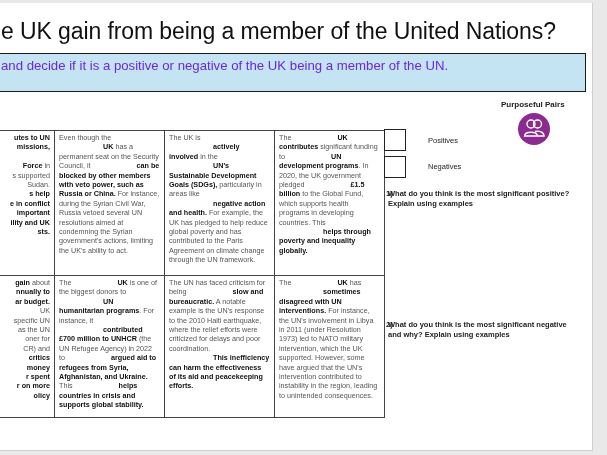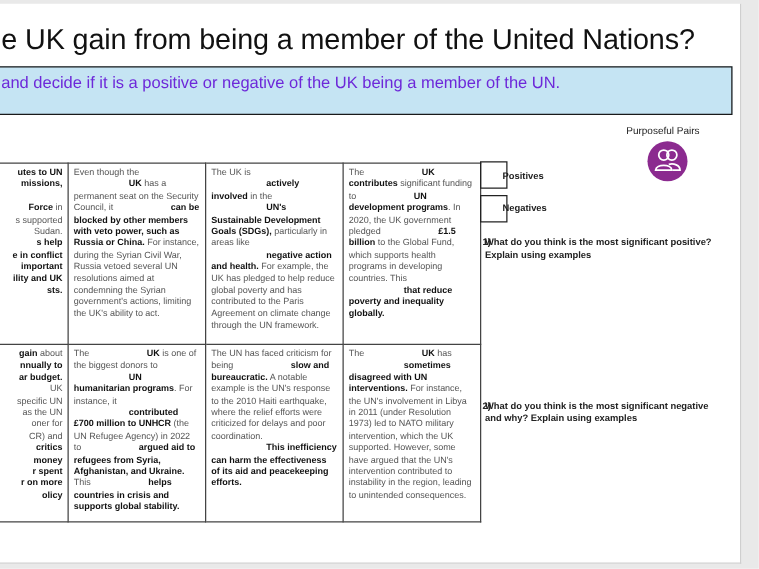--- a/index.html
+++ b/index.html
@@ -26,48 +26,48 @@
       position:absolute; left:-110px; top:130px; border-collapse:collapse;
     }
     .grid td {
       border:1px solid #444; vertical-align:top; padding:2px 4px;
       font-size:7.2px; line-height:9.4px; color:#555; width:101px;
     }
     .grid td b { color:#111;margin-left:44px; }
     .grid tr.r1 td { height:140px; }
     .grid tr.r2 td { height:137px; }
     .grid td.c0 { width:155px; text-align:right; }
-    .pp-label { position:absolute; left:501px; top:100px; font-size:8px; font-weight:normal; color:#222; }
+    .pp-label { position:absolute; left:501px; top:100px; font-size:8px; font-weight:bold; color:#222; }
     .pp-icon {
       position:absolute; left:518px; top:113px; width:32px; height:32px; border-radius:50%;
       background:#8b2a8f;
     }
     .box { position:absolute; left:384px; width:22px; height:22px; border:1.5px solid #222; box-sizing:border-box; }
-    .box-label { position:absolute; left:402px; font-size:7.5px; font-weight:bold; color:#222; }
+    .box-label { position:absolute; left:428px; font-size:7.5px; font-weight:normal; color:#222; }
     .qnum { position:absolute; left:386px; font-size:7.5px; font-weight:bold; color:#222; }
     .qtext { position:absolute; left:388px; width:190px; font-size:7.5px; line-height:10px; font-weight:bold; color:#222; }
   </style>
 </head>
 <body>
 
 <div class="slide"></div>
 
 <div class="title">oes the UK gain from being a member of the United Nations?</div>
 
 <div class="instr">
   <div class="l1">and decide if it is a positive or negative of the UK being a member of the UN.</div>
 </div>
 
 <table class="grid">
   <tbody>
       <tr class="r1">
     <td class="c0"><b>utes to UN<br>missions,</b><br><br><b>Force</b> in<br>s supported<br>Sudan.<br><b>s help<br>e in conflict<br>important<br>ility and UK<br>sts.</b></td>
     <td>Even though the <b>UK</b> has a permanent seat on the Security Council, it <b>can be blocked by other members with veto power, such as Russia or China.</b> For instance, during the Syrian Civil War, Russia vetoed several UN resolutions aimed at condemning the Syrian government's actions, limiting the UK's ability to act.</td>
     <td>The UK is <b>actively involved</b> in the <b>UN's Sustainable Development Goals (SDGs),</b> particularly in areas like <b>negative action and health.</b> For example, the UK has pledged to help reduce global poverty and has contributed to the Paris Agreement on climate change through the UN framework.</td>
-    <td>The <b>UK contributes</b> significant funding to <b>UN development programs</b>. In 2020, the UK government pledged <b>£1.5 billion</b> to the Global Fund, which supports health programs in developing countries. This <b>that reduce poverty and inequality globally.</b></td>
+    <td>The <b>UK contributes</b> significant funding to <b>UN development programs</b>. In 2020, the UK government pledged <b>£1.5 billion</b> to the Global Fund, which supports health programs in developing countries. This <b>helps through poverty and inequality globally.</b></td>
   </tr>
   <tr class="r2">
     <td class="c0"><b>gain</b> about<br><b>nnually to<br>ar budget.</b><br>UK<br>specific UN<br>as the UN<br>oner for<br>CR) and<br><b>critics<br>money<br>r spent<br>r on more<br>olicy</b></td>
     <td>The <b>UK</b> is one of the biggest donors to <b>UN humanitarian programs</b>. For instance, it <b>contributed £700 million to UNHCR</b> (the UN Refugee Agency) in 2022 to <b>argued aid to refugees from Syria, Afghanistan, and Ukraine.</b> This <b>helps countries in crisis and supports global stability.</b></td>
     <td>The UN has faced criticism for being <b>slow and bureaucratic.</b> A notable example is the UN's response to the 2010 Haiti earthquake, where the relief efforts were criticized for delays and poor coordination. <b>This inefficiency can harm the effectiveness of its aid and peacekeeping efforts.</b></td>
     <td>The <b>UK</b> has <b>sometimes disagreed with UN interventions.</b> For instance, the UN's involvement in Libya in 2011 (under Resolution 1973) led to NATO military intervention, which the UK supported. However, some have argued that the UN's intervention contributed to instability in the region, leading to unintended consequences.</td>
   </tr>
 </tbody>
   </table>
 

